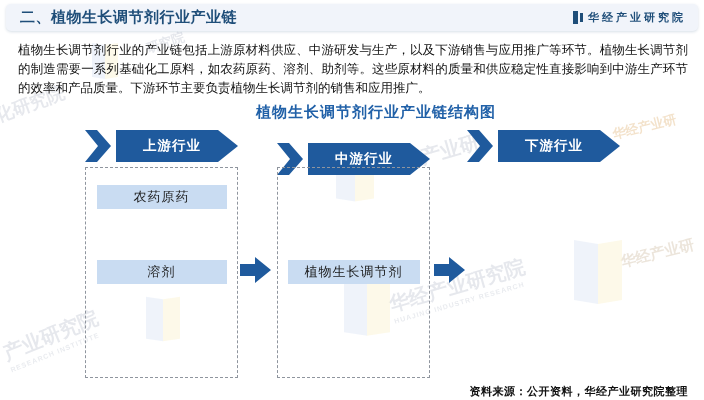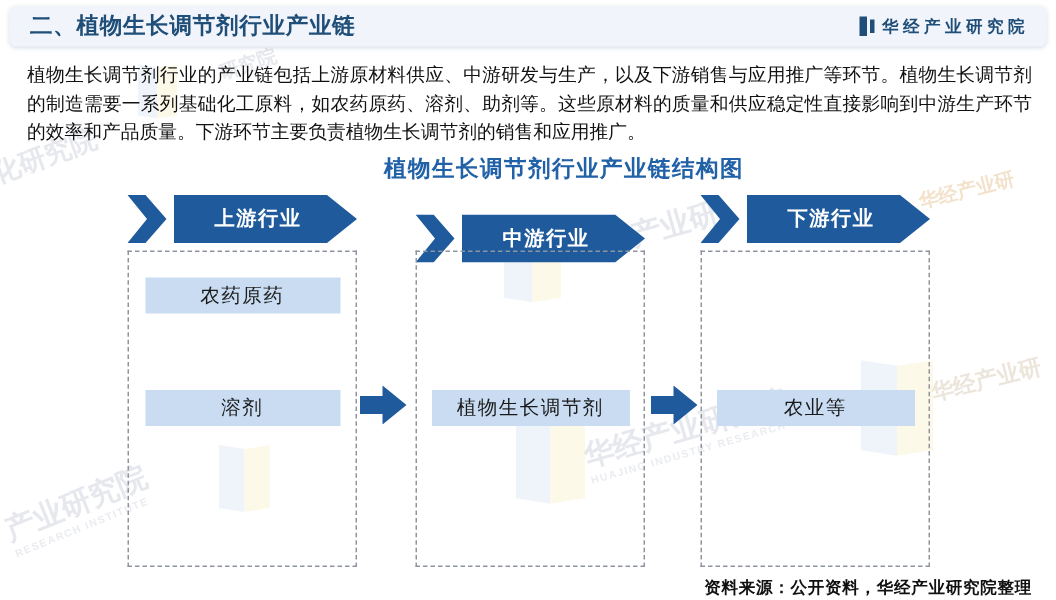--- a/index.html
+++ b/index.html
@@ -188,19 +188,16 @@
 
   <div class="col col-down">
     <div class="banner">
       <svg width="153" height="32" viewBox="0 0 153 32">
         <polygon points="0,0 12,0 26,16 12,32 0,32 13,16" fill="#1f5a9d"></polygon>
         <polygon points="31,0 133,0 153,16 133,32 31,32" fill="#1f5a9d"></polygon>
       </svg>
       <div class="banner-label">下游行业</div>
     </div>
   </div>
-  <div class="dashed-box db-down">
-    <div class="node n-mid-single pos-b">农业等</div>
-  </div>
 
   <div class="footer">资料来源：公开资料，华经产业研究院整理</div>
 
 </div>
 
 </body></html>

